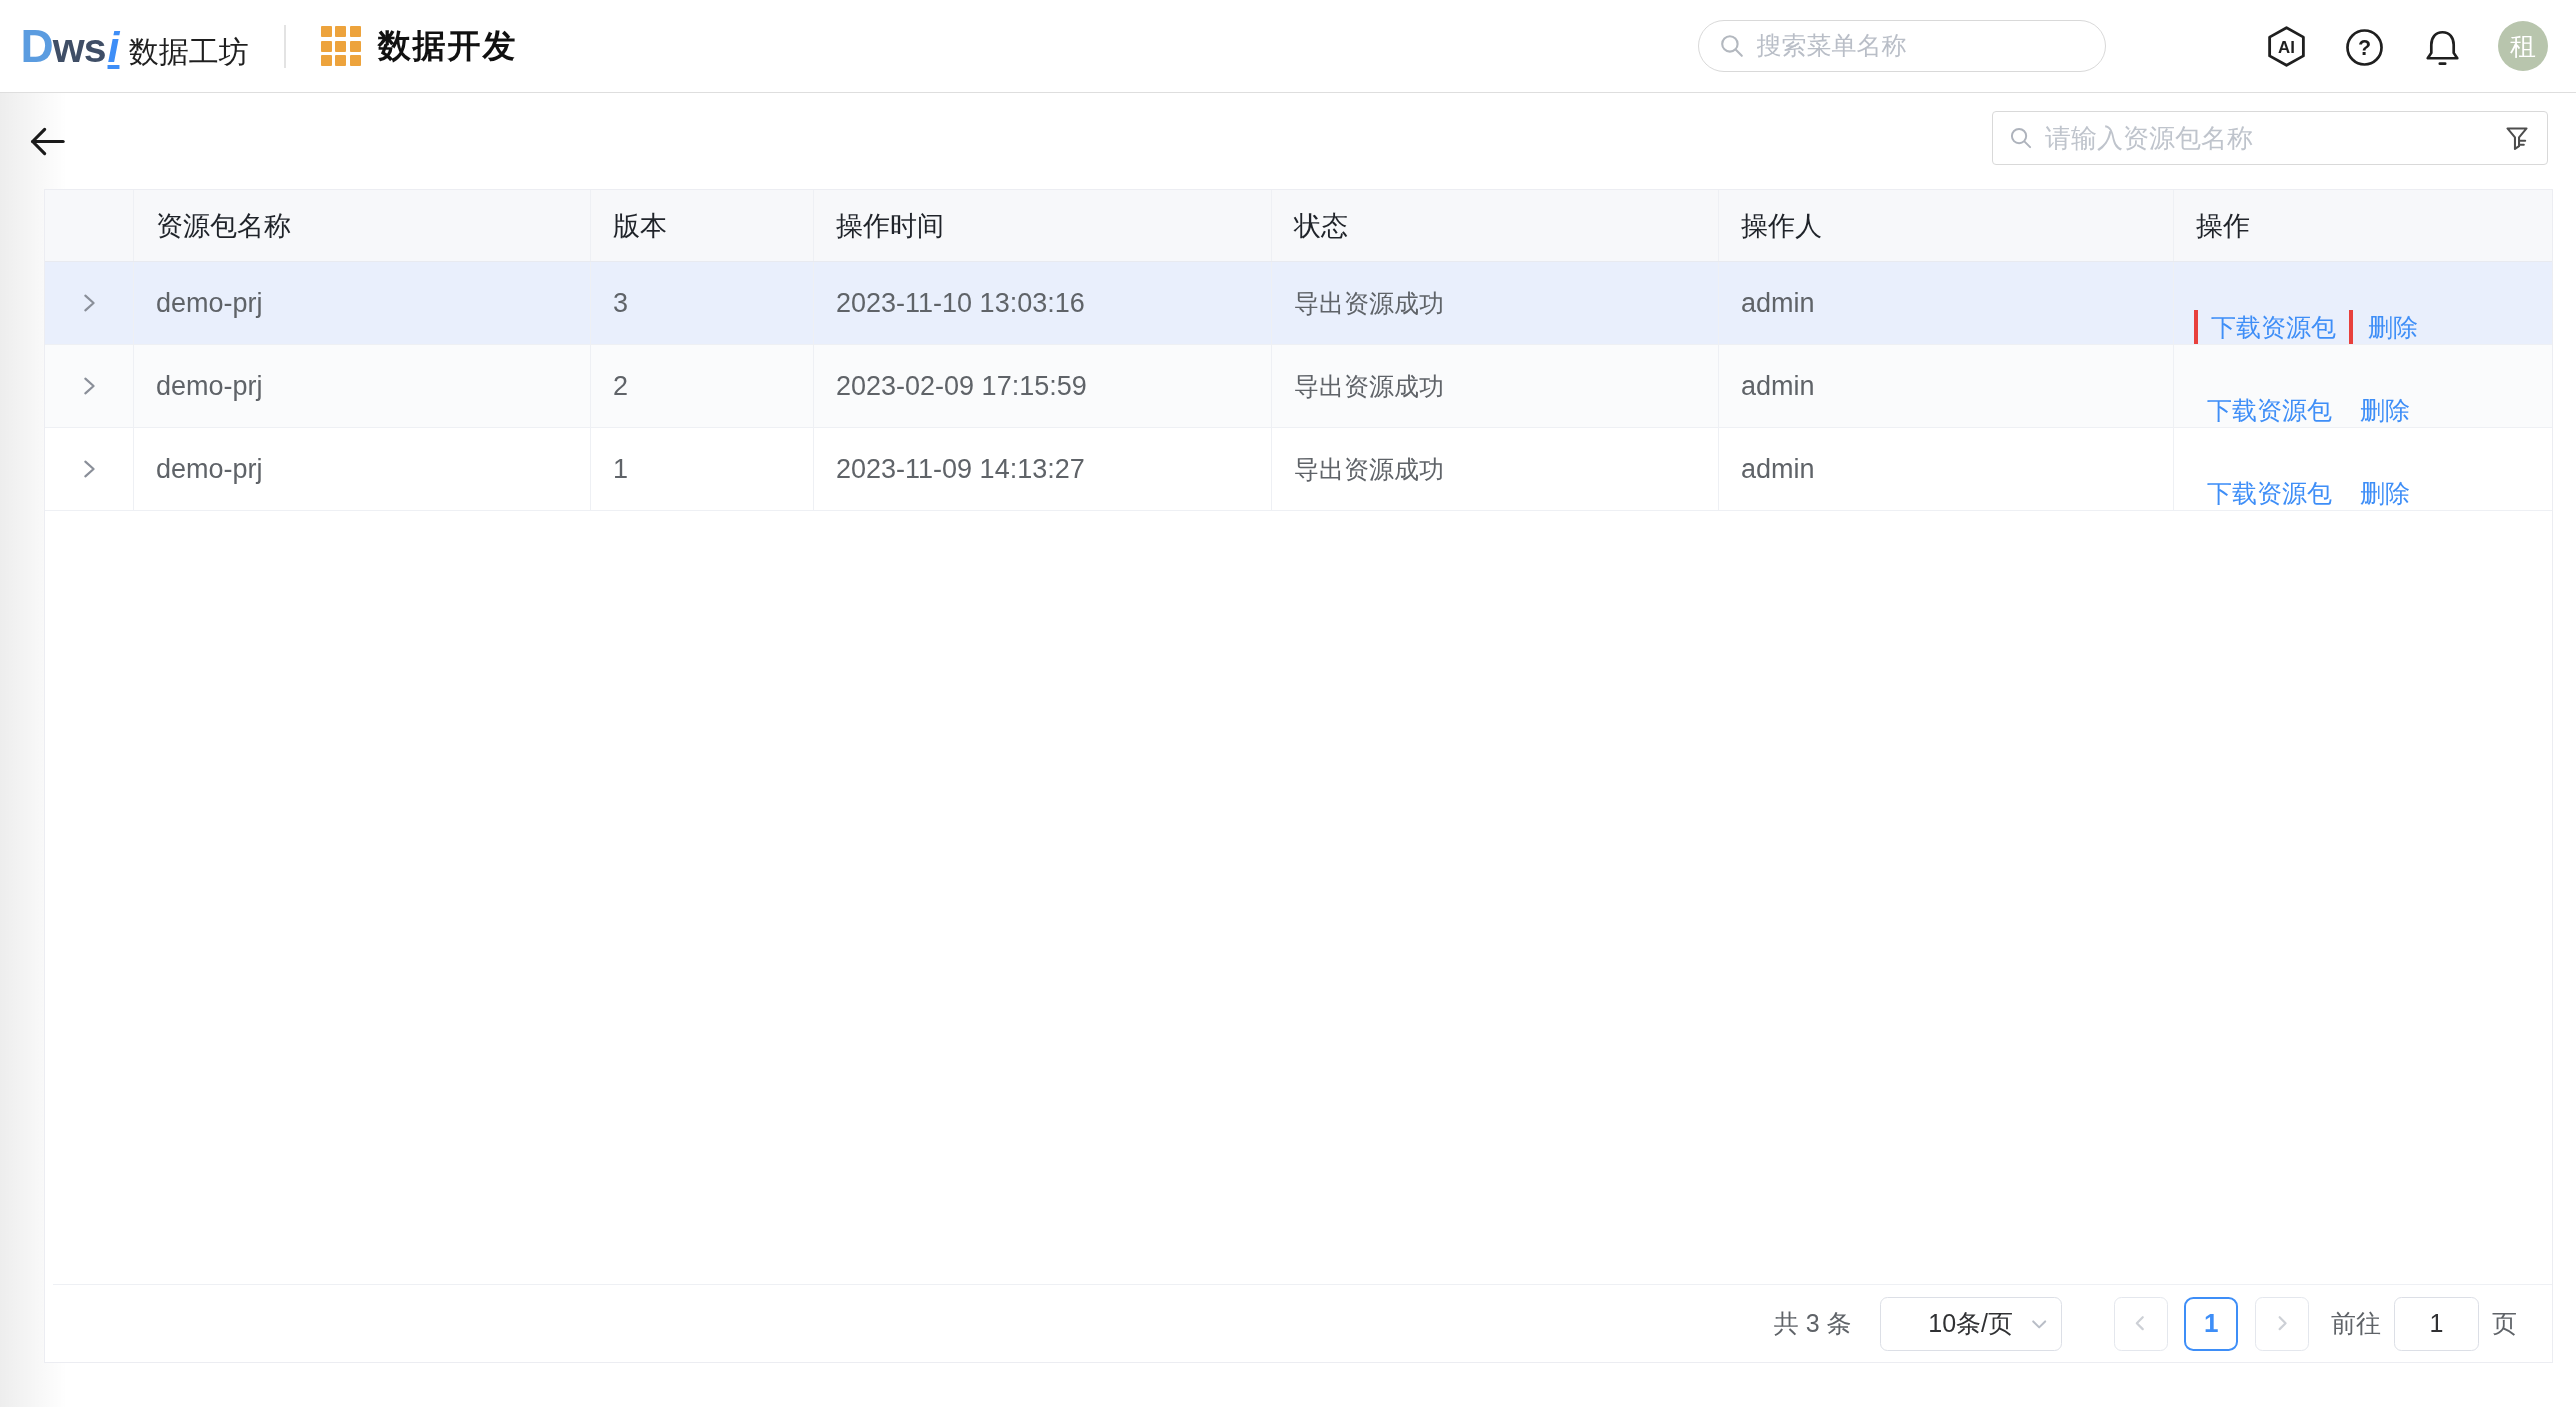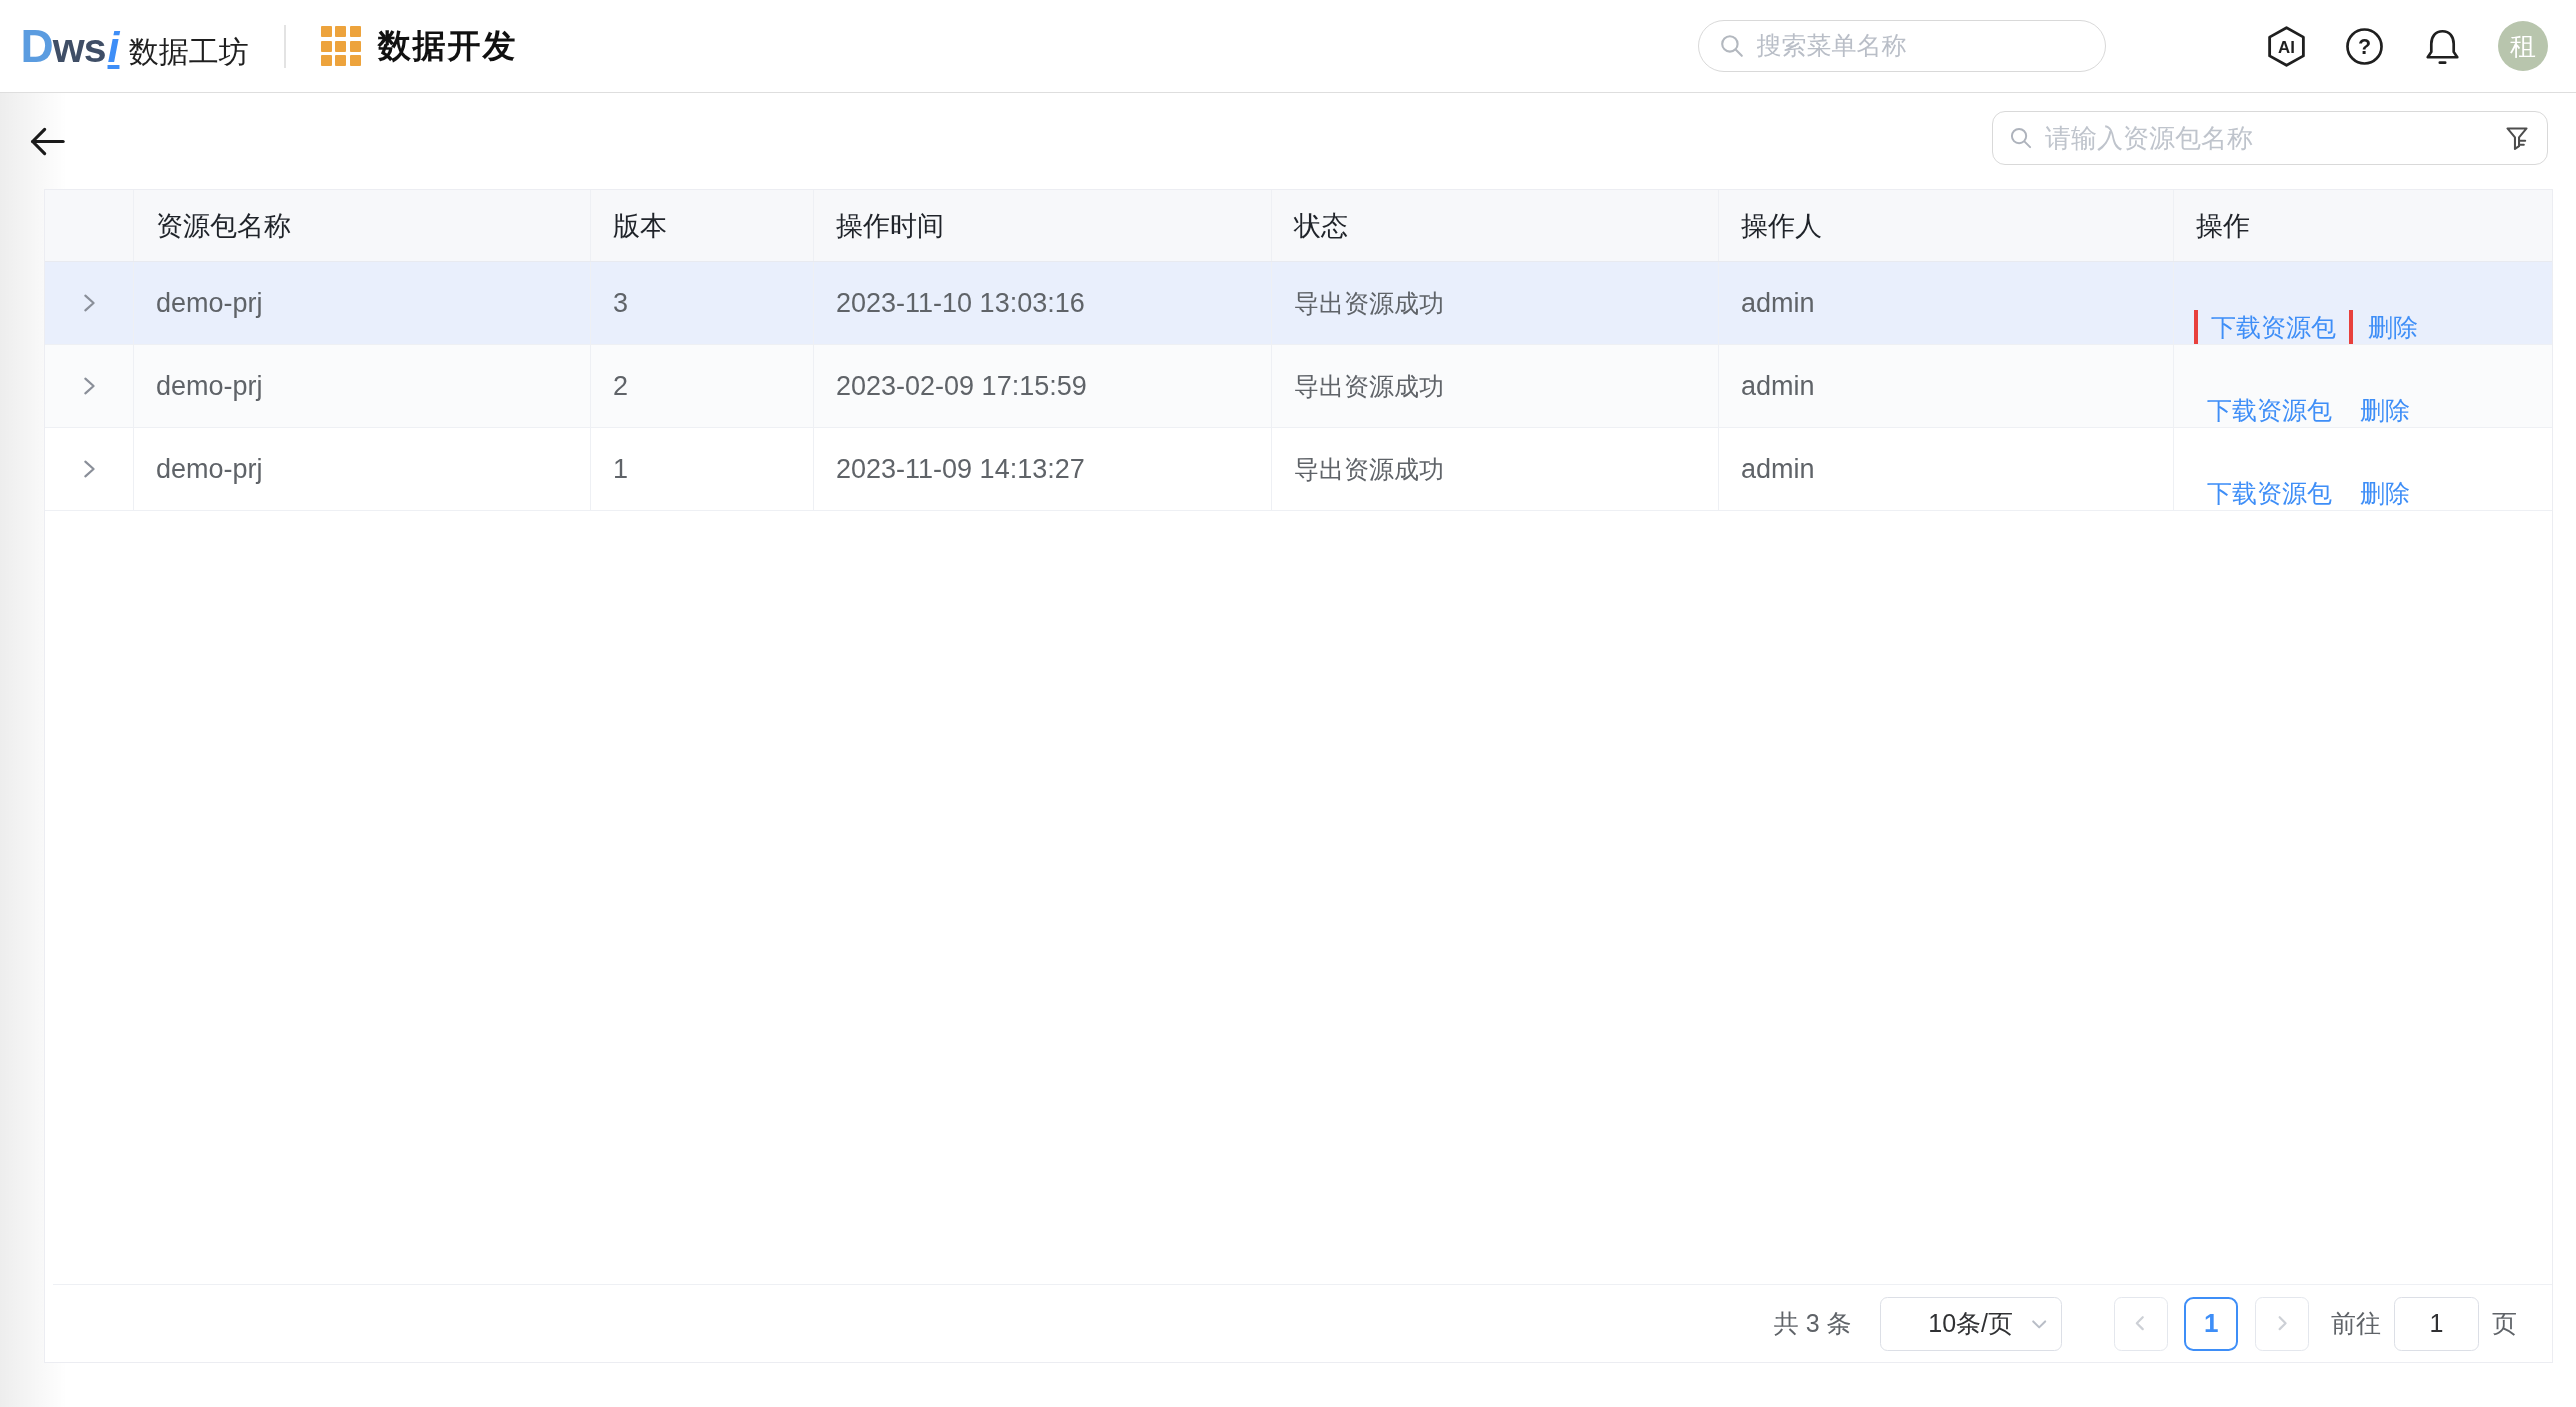--- a/index.html
+++ b/index.html
@@ -22,33 +22,33 @@
     gap:3.7px; }
   .grid-icon span { background:#eda33c; border-radius:0.9px; }
   .app-title { font-size:33px; font-weight:700; color:#111; margin-left:16.7px; letter-spacing:1.9px; }
   .nav-spacer { flex:1; }
   .nav-search { width:408px; height:52px; border:1.9px solid #d9d9d9; border-radius:28px;
     display:flex; align-items:center; padding:0 18.5px; margin-right:158px; background:#fff;font-family:Liberation Serif, serif; }
   .nav-search input, .filter-box input { border:none; outline:none; flex:1; font-size:25px;
     color:#333; background:transparent; font-family:inherit; min-width:0; }
   .nav-search input::placeholder { color:#b9bec7; }
   .nav-icons { display:flex; align-items:center; gap:33px; }
-  .nav-icons .icon-btn { width:45px; height:45px; display:flex; align-items:center;
+  .nav-icons .icon-btn { width:45px; height:45px; display:flex; align-items:flex-end;
     justify-content:center; cursor:pointer; }
   .avatar { width:50px; height:50px; border-radius:50%; background:#b8c5ad; color:#fff;
     font-size:26px; display:flex; align-items:center; justify-content:center; cursor:pointer; }
 
   
   .left-shade { position:absolute; left:0; top:93px; bottom:0; width:67px;
     background:linear-gradient(to right, rgba(0,0,0,0.07), rgba(0,0,0,0)); pointer-events:none; }
   .back-btn { position:absolute; left:22px; top:117px; width:48px; height:48px;
     background:none; border:none; cursor:pointer; display:flex; align-items:center;
     justify-content:center; }
   .filter-box { position:absolute; top:111px; right:28px; width:556px; height:54px;
-    border:1.9px solid #d9d9d9; border-radius:13px; background:#fff; display:flex;
+    border:1.9px solid #d9d9d9; border-radius:4px; background:#fff; display:flex;
     align-items:center; padding:0 15px; }
   .filter-box input::placeholder { color:#bfc4cc; }
   .filter-box input { font-size:26px; margin-left:11px; }
 
   
   .panel { position:absolute; left:44px; top:189px; width:2509px; height:1174px;
     background:#fff; border:1.9px solid #ecedf2; }
   .t-grid { display:grid; grid-template-columns:89px 457px 223px 458px 447px 455px 1fr; }
   .t-header { height:72px; background:#f7f8fa; border-bottom:1.9px solid #e8eaf0; }
   .t-header .cell { font-size:27px; font-weight:500; color:#1f2329; }

